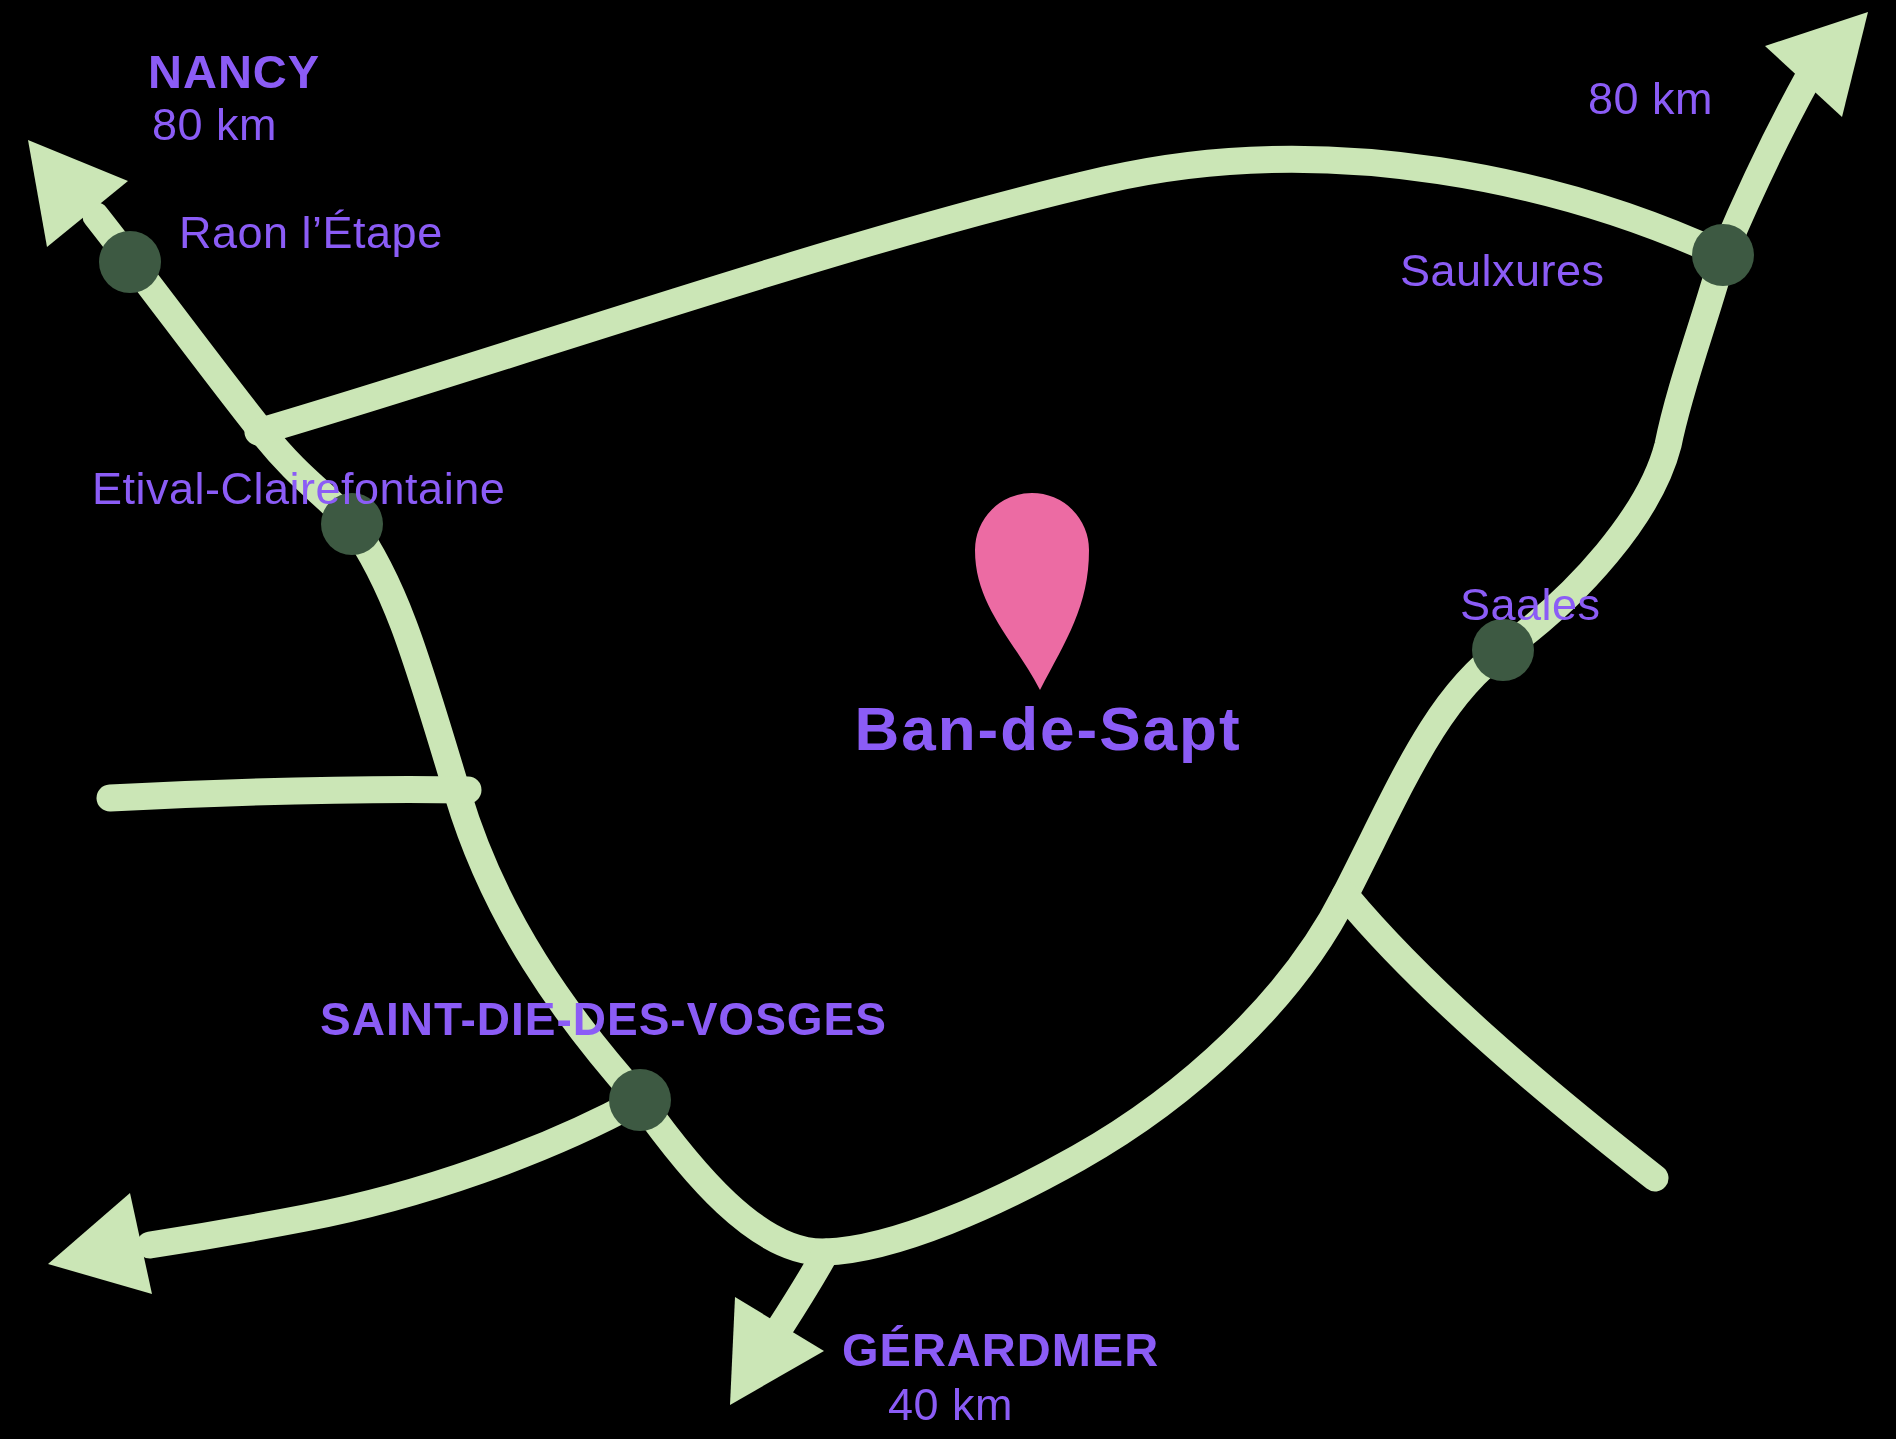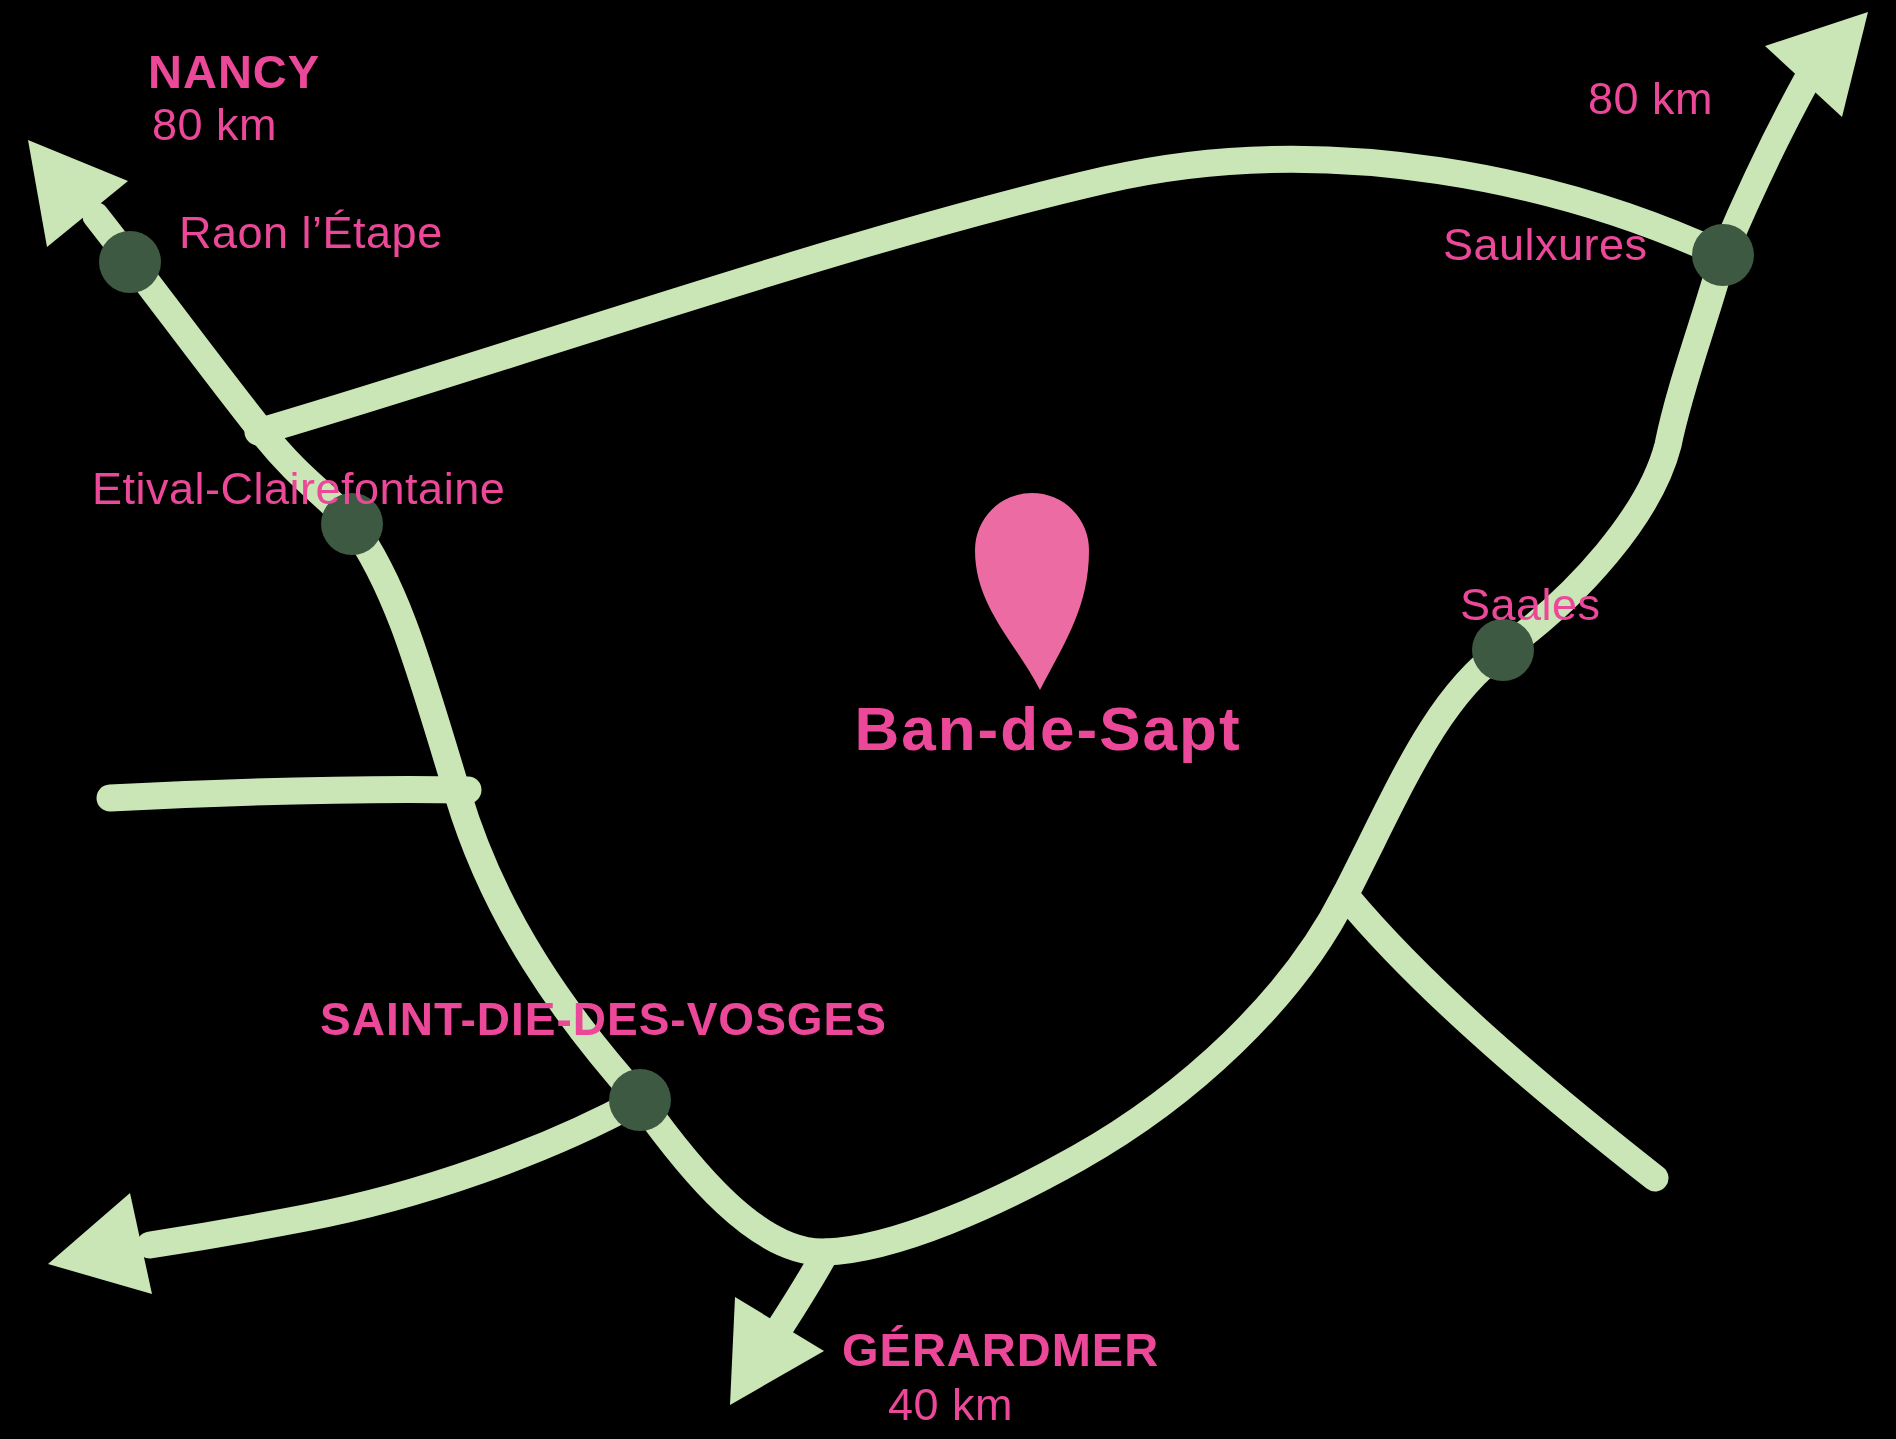--- a/index.html
+++ b/index.html
@@ -79,30 +79,30 @@
       <circle cx="130" cy="262" r="31"></circle>
       <circle cx="352" cy="524" r="31"></circle>
       <circle cx="1723" cy="255" r="31"></circle>
       <circle cx="1503" cy="650" r="31"></circle>
       <circle cx="640" cy="1100" r="31"></circle>
     </g>
 
     <path d="M 1040 690 C 1014 640, 975 606, 975 550 A 57 57 0 1 1 1089 550 C 1089 606, 1066 640, 1040 690 Z" style="fill: rgb(236, 107, 163);"></path>
   </svg>
 
-  <div class="map-labels" style="color: #ec4899;">
+  <div class="map-labels" style="color: #8b5cf6;">
 
     <div class="lbl city" style="left:148px; top:48px;">NANCY</div>
     <div class="lbl" style="left:152px; top:102px;">80 km</div>
 
     <div class="lbl" style="left:179px; top:210px;">Raon l’Étape</div>
 
     <div class="lbl" style="left:1588px; top:76px;">80 km</div>
 
-    <div class="lbl" style="left:1400px; top:222px;margin-left:43px;">Saulxures</div>
+    <div class="lbl" style="left:1400px; top:248px;">Saulxures</div>
 
     <div class="lbl" style="left:92px; top:466px;">Etival-Clairefontaine</div>
 
     <div class="lbl dest" style="left:1048px; top:698px;">Ban-de-Sapt</div>
 
     <div class="lbl" style="left:1460px; top:582px;">Saales</div>
 
     <div class="lbl caps" style="left:320px; top:996px;">SAINT-DIE-DES-VOSGES</div>
 
     <div class="lbl city" style="left:842px; top:1326px;">GÉRARDMER</div>

